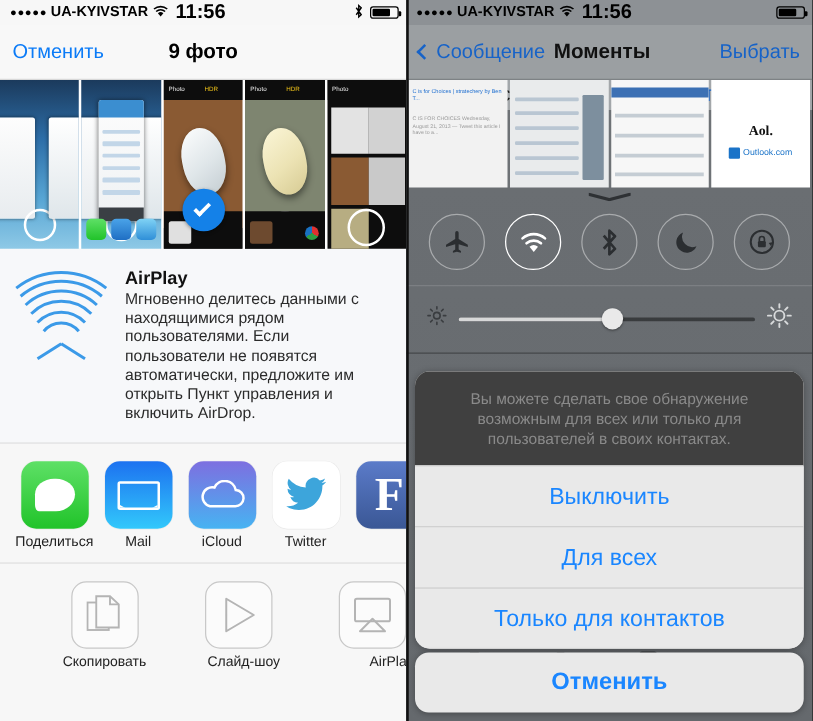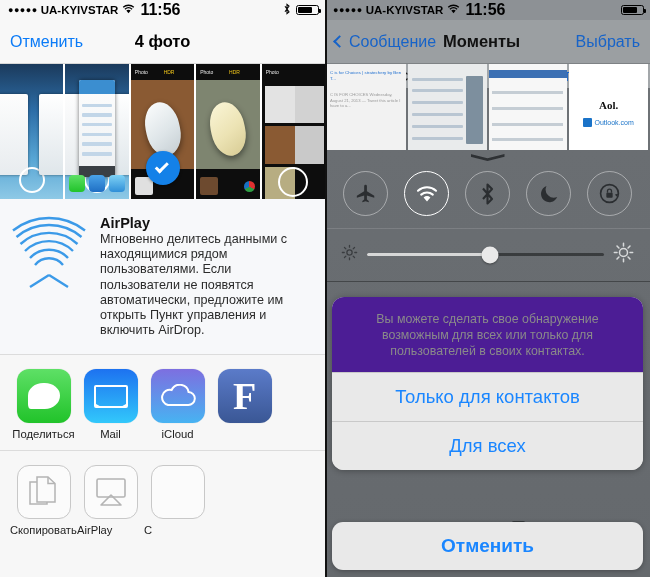--- a/index.html
+++ b/index.html
@@ -158,21 +158,21 @@
     border-bottom: 2px solid #fff; transform: skewY(28deg); transform-origin: left; }
   .env::before { content: ""; position: absolute; right: -2px; top: -1px; width: 34px; height: 17px;
     border-bottom: 2px solid #fff; transform: skewY(-28deg); transform-origin: right; }
   .ico-icloud { background: linear-gradient(#7d6fe0, #47b3f2); }
   .ico-twitter { background: #fff; }
   .ico-fb { background: linear-gradient(#5b7bc9, #3a5795); }
   .fb-f { color: #fff; font-size: 38px; font-weight: bold; font-family: "Liberation Serif", serif; line-height: 1; }
 
   
   .acts-row { display: flex; padding: 14px 0 0 10px; background: #f7f7f7; }
-  .act { width: 67px; flex: none; text-align: left; cursor: pointer; }
+  .act { width: 67px; flex: none; text-align: right; cursor: pointer; margin-left: 40px; }
   .act-ico {
     width: 54px; height: 54px; border-radius: 12px; margin: 0 auto 5px;
     border: 1px solid #c8c8c8; background: #fbfbfb;
     display: flex; align-items: center; justify-content: center;
   }
   .act-lbl { font-size: 11.2px; color: #222; line-height: 13.5px; }
 
   
   .r-photo-grid {
     position: absolute; left: 0; right: 0; top: 64px; height: 98px;
@@ -238,21 +238,21 @@
   .cc-sc { opacity: .85; }
 
   
   .sheet {
     position: absolute; left: 7px; right: 7px; top: 297px; z-index: 20;
     background: #ebebeb; border-radius: 12px; overflow: hidden;
     box-shadow: 0 1px 6px rgba(0,0,0,.3);
   }
   .sheet-msg {
     padding: 14px 16px 13px; text-align: center; font-size: 12.4px;
-    line-height: 16px; color: #8a8a8a; background: #4c1d95;
+    line-height: 16px; color: #8a8a8a; background: #404040;
     border-bottom: 1px solid #c9c9c9;
   }
   .sheet-btn {
     text-align: center; padding: 13px 6px; font-size: 18.5px; color: #1a86ff;
     border-bottom: 1px solid #c9c9c9; background: #e9e9e9; cursor: pointer;
   }
   .sheet-btn:last-child { border-bottom: none; }
   .sheet-cancel {
     position: absolute; left: 7px; right: 7px; bottom: 7px; z-index: 21;
     background: #e9e9e9; border-radius: 11px; text-align: center;
@@ -286,21 +286,21 @@
             <path d="M2 3.2 6 8.8 4 10.6V1.4L6 3.2 2 8.8" stroke="#000" stroke-width="1.1" fill="none"></path>
           </svg>
       </span>
       <span class="battery">
           <i style="width:14px"></i>
         </span>
     </div>
 
     <div class="navbar navbar-left">
       <span class="nav-btn">Отменить</span>
-      <span class="nav-left-title">4 фото</span>
+      <span class="nav-left-title">9 фото</span>
     </div>
 
     <div class="photostrip">
       <div class="thumb ios-home">
         <div class="shutter" style="bottom:6px"></div>
       </div>
       <div class="thumb ios-home">
         <div class="mid-card">
           <div class="mc-hdr"></div>
           <i style="top:24%"></i>
@@ -389,36 +389,52 @@
       </div>
       <div class="app">
         <div class="app-ico ico-icloud">
           <svg width="38" height="24" viewBox="0 0 38 24">
               <path d="M9 21h20a6.5 6.5 0 0 0 .6-13 9 9 0 0 0-17-2A6 6 0 0 0 9 21z" fill="none" stroke="#fff" stroke-width="2"></path>
             </svg>
         </div>
         <div class="app-lbl">iCloud</div>
       </div>
       <div class="app">
+        <div class="app-ico ico-twitter">
+          <svg width="36" height="30" viewBox="0 0 36 30">
+              <path d="M34 4.3a13 13 0 0 1-3.8 1.1 6.7 6.7 0 0 0 2.9-3.7 13.3 13.3 0 0 1-4.2 1.6A6.6 6.6 0 0 0 17.6 9a18.8 18.8 0 0 1-13.6-7 6.6 6.6 0 0 0 2 8.8 6.5 6.5 0 0 1-3-.8 6.6 6.6 0 0 0 5.3 6.5 6.7 6.7 0 0 1-3 .1 6.6 6.6 0 0 0 6.2 4.6A13.3 13.3 0 0 1 2 24a18.7 18.7 0 0 0 10.1 3c12.1 0 18.8-10.1 18.8-18.8v-.9A13.4 13.4 0 0 0 34 4.3z" fill="#3da5db"></path>
+            </svg>
+        </div>
+        <div class="app-lbl">Twitter</div>
+      </div>
+      <div class="app">
         <div class="app-ico ico-fb">
             <span class="fb-f">F</span>
           </div>
       </div>
     </div>
 
     <div class="acts-row">
       <div class="act">
         <div class="act-ico">
           <svg width="30" height="32" viewBox="0 0 30 32">
               <rect x="1" y="6" width="17" height="22" fill="none" stroke="#b4b4b4" stroke-width="1.5"></rect>
               <path d="M8 1h11l7 6.5V26H8z" fill="#fbfbfb" stroke="#b4b4b4" stroke-width="1.5"></path>
               <path d="M19 1v6.5h7" fill="none" stroke="#b4b4b4" stroke-width="1.5"></path>
             </svg>
         </div>
         <div class="act-lbl">Скопировать</div>
+      </div>
+      <div class="act">
+        <div class="act-ico">
+          <svg width="30" height="32" viewBox="0 0 30 32">
+              <path d="M5 3 27 16 5 29z" fill="none" stroke="#b4b4b4" stroke-width="1.6" stroke-linejoin="round"></path>
+            </svg>
+        </div>
+        <div class="act-lbl">Слайд-шоу</div>
       </div>
       <div class="act">
         <div class="act-ico">
           <svg width="32" height="30" viewBox="0 0 32 30">
               <rect x="2" y="2" width="28" height="18" rx="1.5" fill="none" stroke="#b4b4b4" stroke-width="1.6"></rect>
               <path d="M16 18 26 28H6z" fill="none" stroke="#b4b4b4" stroke-width="1.6" stroke-linejoin="round"></path>
             </svg>
         </div>
         <div class="act-lbl">AirPlay</div>
       </div>
@@ -578,19 +594,20 @@
           <svg width="20" height="15" viewBox="0 0 22 16">
               <path d="M2 4h4l1.5-2h7L16 4h4v10H2z" fill="#1d2022"></path>
               <circle cx="11" cy="9" r="3.2" fill="#8e9295"></circle>
             </svg>
         </span>
       </div>
     </div>
 
     <div class="sheet">
       <div class="sheet-msg">Вы можете сделать свое обнаружение возможным для всех или только для пользователей в своих контактах.</div>
+      <div class="sheet-btn">Выключить</div>
+      <div class="sheet-btn">Для всех</div>
       <div class="sheet-btn">Только для контактов</div>
-      <div class="sheet-btn">Для всех</div>
     </div>
 
     <div class="sheet-cancel">Отменить</div>
   </div>
 </div>
 
 </body></html>

